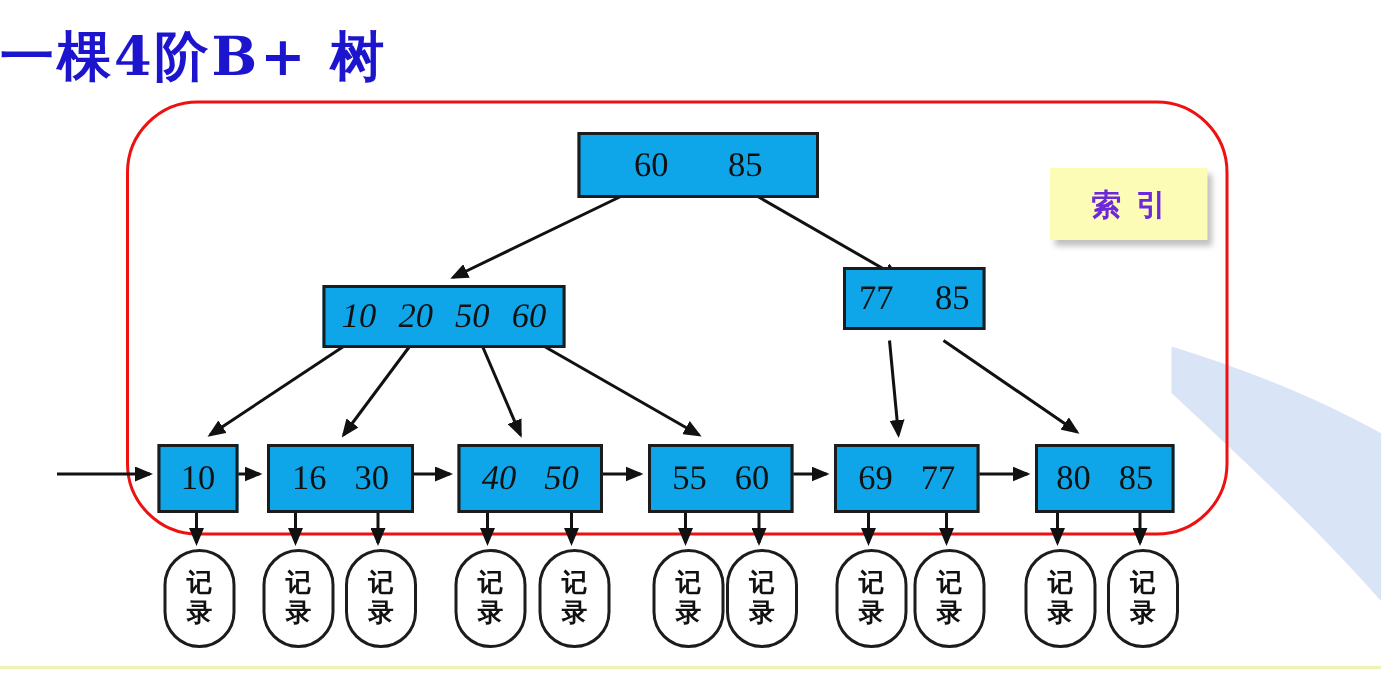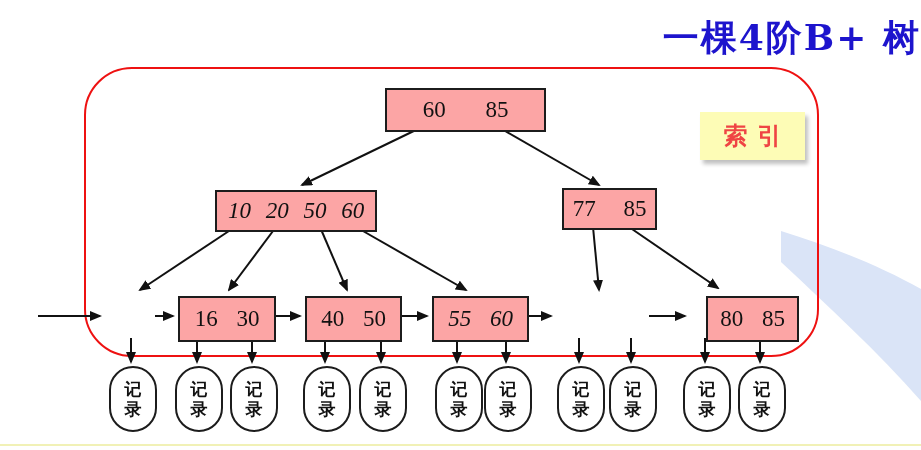--- a/index.html
+++ b/index.html
@@ -5,55 +5,55 @@
   html,body{margin:0;padding:0;background:#fff;}
   #stage{
     position:relative;width:921px;height:450px;overflow:hidden;
     background:#fff;font-family:"Liberation Serif","DejaVu Serif",serif;
   }
   
   #swoosh{position:absolute;left:0;top:0;z-index:0;}
   .bottom-line{position:absolute;left:0;right:0;top:444px;height:2px;background:var(--bottom-line);z-index:1;}
   
   .title{
-    position:absolute;left:0;right:0;top:14px;text-align:right;z-index:4;
+    position:absolute;left:0;right:0;top:14px;text-align:left;z-index:4;
     color:var(--title-blue);font-size:36px;font-weight:bold;letter-spacing:2px;
     font-family:"DejaVu Serif","Liberation Serif",serif;
   }
   
   .frame{
     position:absolute;left:84px;top:67px;width:731px;height:286px;z-index:2;
     border:2px solid var(--frame-red);border-radius:48px;
   }
   
   .index-label{
     position:absolute;left:700px;top:112px;width:105px;height:48px;z-index:5;
     background:var(--index-bg);box-shadow:3px 4px 4px #c0c0c0;
     display:flex;align-items:center;justify-content:center;
-    font-size:24px;font-weight:bold;color:#ef4444;letter-spacing:10px;text-indent:10px;
+    font-size:20px;font-weight:bold;color:#6d28d9;letter-spacing:10px;text-indent:10px;
     font-family:"DejaVu Serif","Liberation Serif",serif;
   }
   
   #arrows{position:absolute;left:0;top:0;z-index:3;pointer-events:none;}
   
   .node{
-    position:absolute;background:#fca5a5;border:2px solid var(--node-border);z-index:4;
+    position:absolute;background:#0ea5e9;border:2px solid var(--node-border);z-index:4;
     display:flex;align-items:center;justify-content:center;
     font-size:23px;color:#111;white-space:pre;
   }
   .node.root{left:385px;top:88px;width:157px;height:40px;word-spacing:34px;}
   .node.int-left{left:215px;top:190px;width:158px;height:38px;word-spacing:9px;font-style:italic;}
-  .node.int-right{left:562px;top:188px;width:91px;height:38px;word-spacing:22px;}
+  .node.int-right{left:562px;top:178px;width:91px;height:38px;word-spacing:22px;}
   .node.leaf{top:296px;height:42px;word-spacing:13px;}
   .leaf1{left:105px;width:50px;}
   .leaf2{left:178px;width:94px;}
-  .leaf3{left:305px;width:93px;}
-  .leaf4{left:432px;width:93px;font-style:italic;}
+  .leaf3{left:305px;width:93px;font-style:italic;}
+  .leaf4{left:432px;width:93px;}
   .leaf5{left:556px;width:93px;word-spacing:18px;}
-  .leaf6{left:690px;width:89px;word-spacing:20px;margin-left:16px;}
+  .leaf6{left:690px;width:89px;word-spacing:20px;}
   
   .capsule{
     position:absolute;top:366px;width:44px;height:62px;z-index:4;
     border:2px solid var(--node-border);border-radius:24px;background:#fff;
     display:flex;align-items:center;justify-content:center;text-align:center;
     font-size:17px;line-height:20px;font-weight:bold;color:#111;white-space:pre-line;
     font-family:"DejaVu Serif","Liberation Serif",serif;
   }
   .cap1{left:109px;}.cap2{left:175px;}.cap3{left:230px;}.cap4{left:303px;}
   .cap5{left:359px;}.cap6{left:435px;}.cap7{left:484px;}.cap8{left:557px;}
@@ -113,23 +113,25 @@
       <line x1="631" y1="338" x2="631" y2="362" marker-end="url(#ah)"></line>
       <line x1="705" y1="338" x2="705" y2="362" marker-end="url(#ah)"></line>
       <line x1="760" y1="338" x2="760" y2="362" marker-end="url(#ah)"></line>
     </g>
   </svg>
 
   <div class="node root">60 85</div>
   <div class="node int-left">10 20 50 60</div>
   <div class="node int-right">77 85</div>
 
+  <div class="node leaf leaf1">10</div>
   <div class="node leaf leaf2">16 30</div>
   <div class="node leaf leaf3">40 50</div>
   <div class="node leaf leaf4">55 60</div>
+  <div class="node leaf leaf5">69 77</div>
   <div class="node leaf leaf6">80 85</div>
 
   <div class="capsule cap1">记
 录</div>
   <div class="capsule cap2">记
 录</div>
   <div class="capsule cap3">记
 录</div>
   <div class="capsule cap4">记
 录</div>

